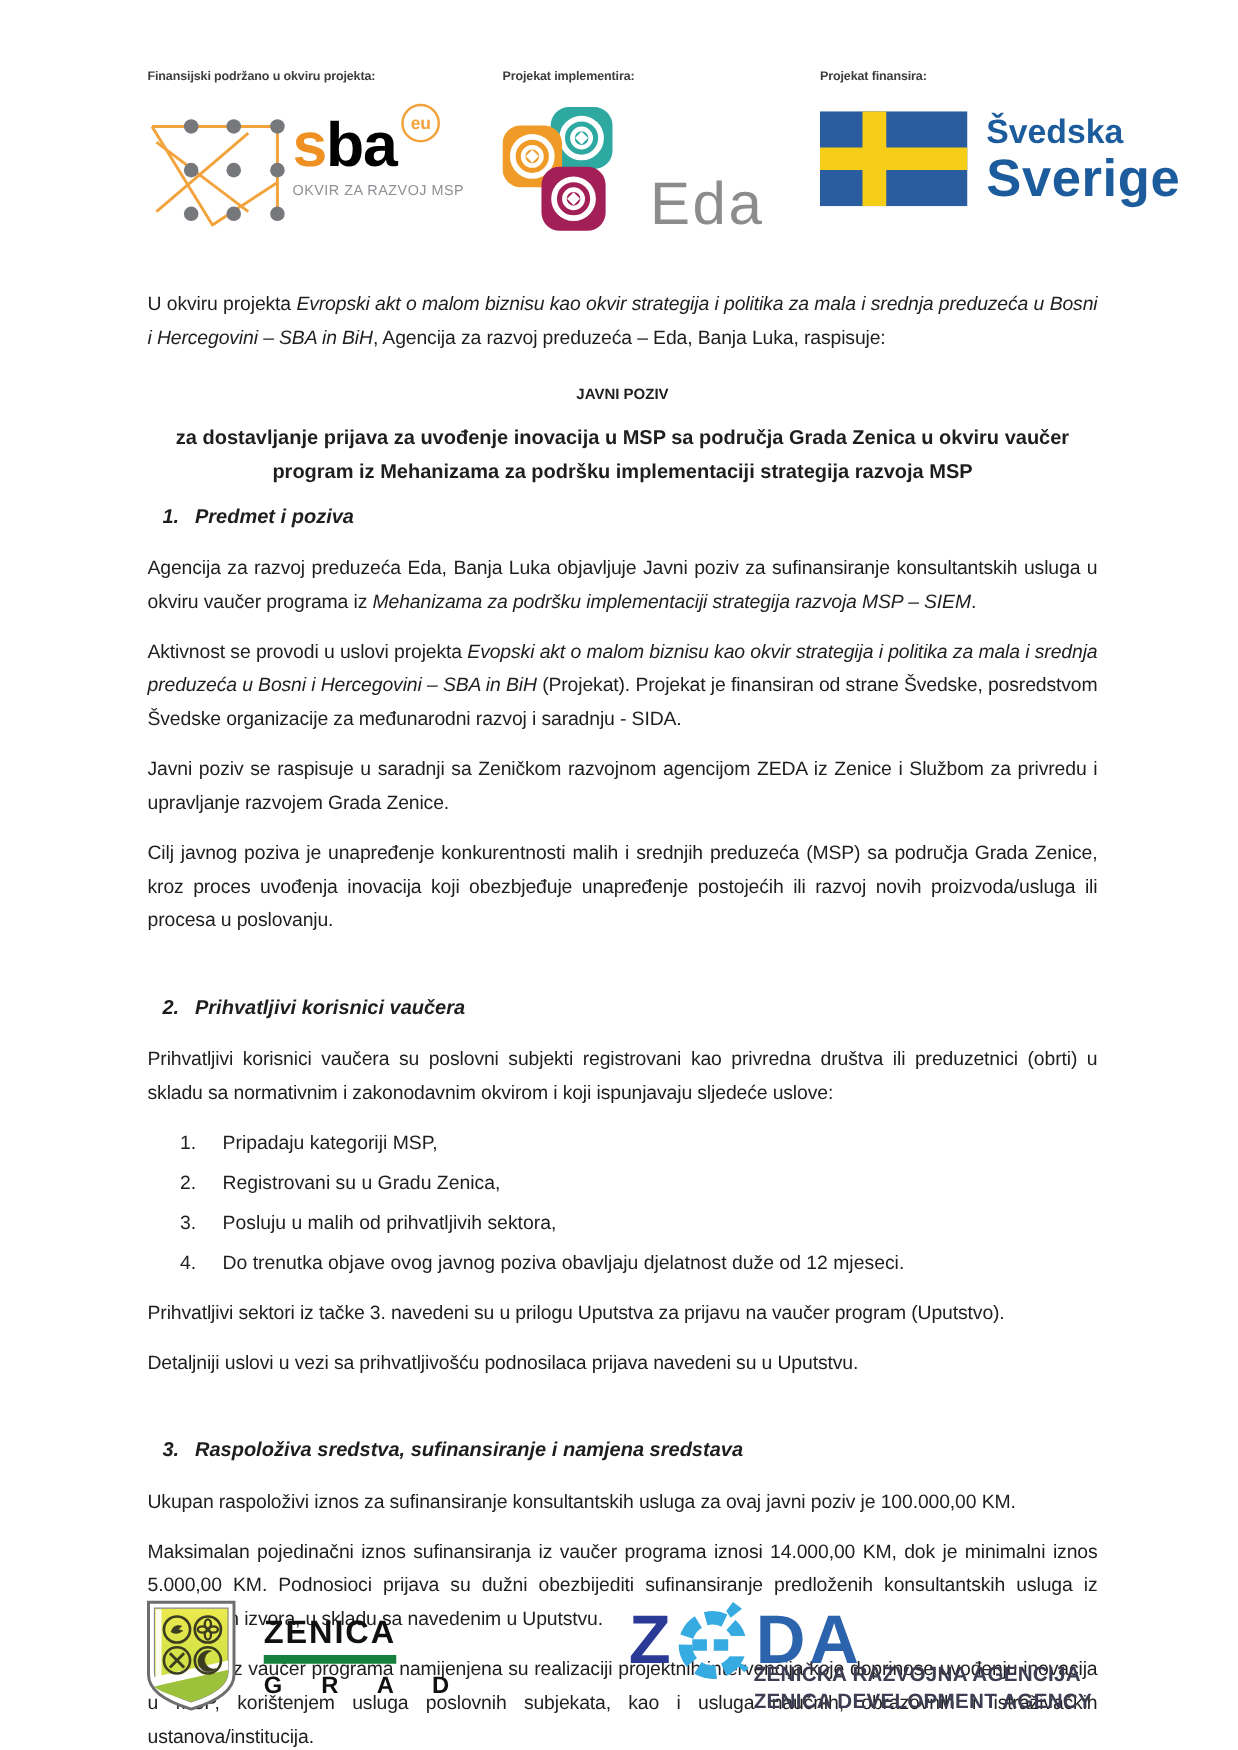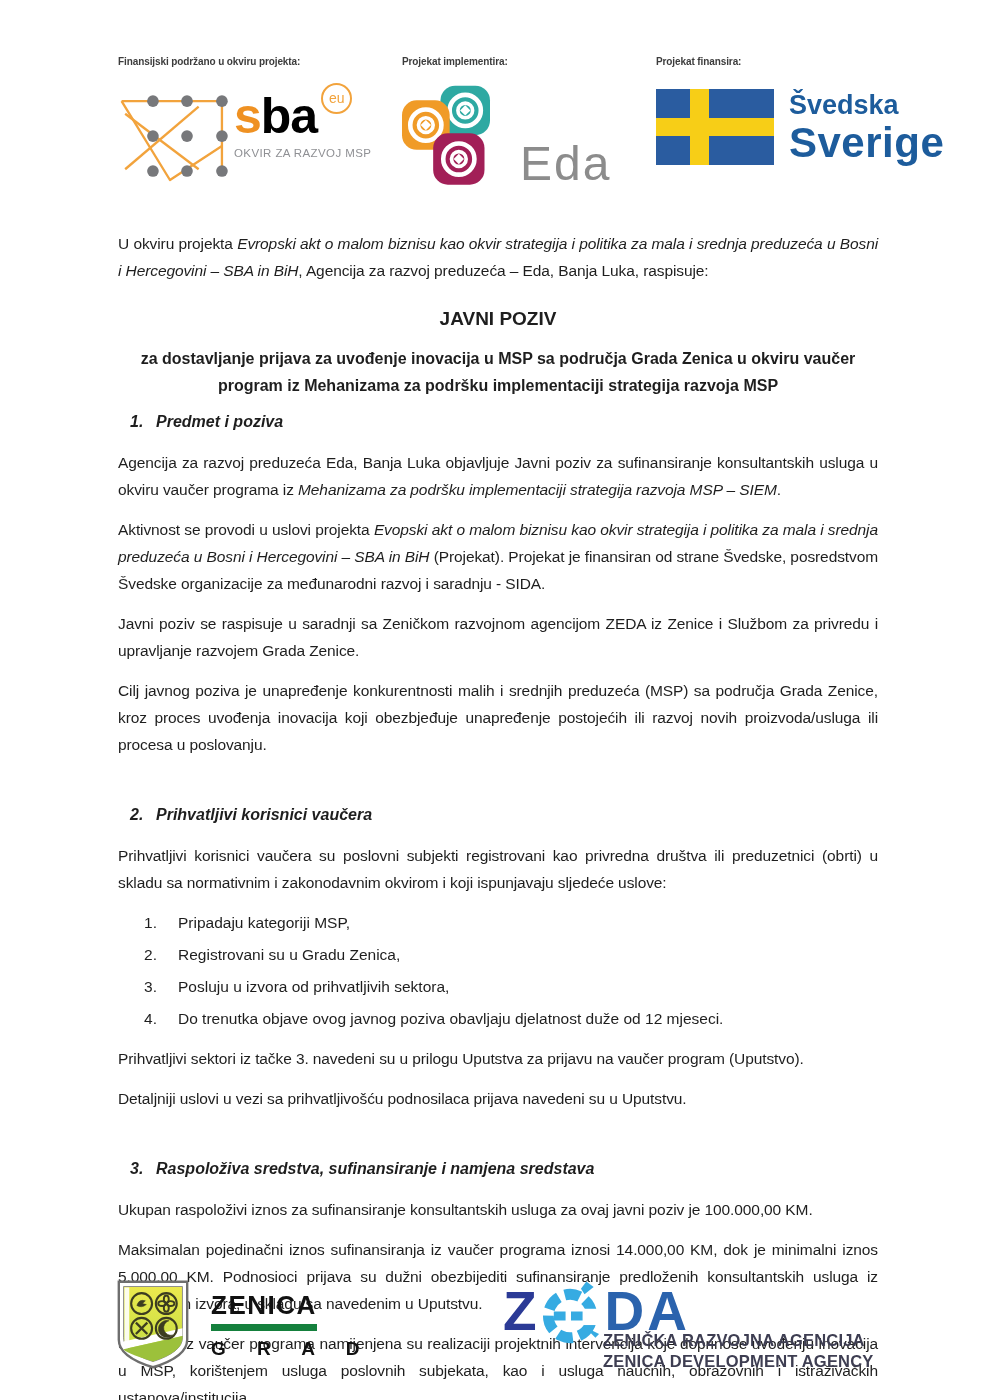--- a/index.html
+++ b/index.html
@@ -15,37 +15,37 @@
   .col-3{left:490px;margin-left:48px;}
   .logo-label{font-size:10px;font-weight:600;color:#3c3c3c;letter-spacing:-0.1px;margin-bottom:22px;}
   
   .sba-logo{display:flex;align-items:flex-start;}
   .sba-graphic{width:112px;height:96px;}
   .sba-textblock{margin-left:4px;margin-top:2px;}
   .sba-word{font-size:50px;font-weight:600;line-height:1;letter-spacing:-1px;position:relative;}
   .sba-s{color:#ef9122;}
   .sba-ba{color:#000000;}
   .sba-eu{display:inline-block;vertical-align:top;margin:-8px 0 0 4px;width:27px;height:27px;border:2px solid #f2a33c;
-    border-radius:50%;color:#f2a33c;font-size:14px;font-weight:400;line-height:27px;text-align:center;letter-spacing:0;}
+    border-radius:50%;color:#f2a33c;font-size:14px;font-weight:700;line-height:27px;text-align:center;letter-spacing:0;}
   .sba-tagline{font-size:11.5px;color:#8f9094;letter-spacing:0.4px;margin-top:6px;}
   
   .eda-logo{display:flex;align-items:flex-end;margin-top:-6px;}
   .eda-icon{width:110px;height:108px;}
   .eda-word{font-size:48px;color:#8c8c8c;letter-spacing:2px;margin-left:8px;margin-top:18px;}
   
   .sweden-logo{display:flex;align-items:flex-end;margin-top:8px;}
   .sweden-flag{width:118px;height:76px;display:block;}
   .sweden-names{margin-left:15px;margin-top:-4px;color:#1d5c9c;}
   .sweden-name-sm{font-size:27px;font-weight:700;line-height:30px;}
   .sweden-name-lg{font-size:42px;font-weight:700;line-height:45px;letter-spacing:0.5px;}
   
   .doc-main{position:absolute;left:118px;top:230px;width:760px;}
   .para{font-size:15.5px;line-height:27px;text-align:justify;margin:0 0 13px 0;letter-spacing:-0.1px;}
   .it{font-style:italic;}
-  .doc-title{font-size:19px;font-weight:700;text-align:center;margin:24px 0 15px 0;}
+  .doc-title{font-size:12px;font-weight:700;text-align:center;margin:24px 0 15px 0;}
   .doc-subtitle{font-size:16px;font-weight:700;text-align:center;line-height:27px;margin:0 0 12px 0;}
   .sec{margin:0;}
   .sec-heading{display:flex;font-size:16px;font-weight:700;font-style:italic;margin:14px 0 18px 12px;}
   .sec-2 .sec-heading,.sec-3 .sec-heading{margin-top:48px;}
   .sec-num{width:26px;flex:0 0 26px;}
   .cond-list{list-style:none;margin:2px 0 13px 0;padding:0;counter-reset:cond;}
   .cond-list li{position:relative;padding-left:60px;font-size:15.5px;line-height:27px;margin-bottom:5px;counter-increment:cond;}
   .cond-list li::before{content:counter(cond) ".";position:absolute;left:26px;}
   
   .zenica-logo{position:absolute;left:115px;top:1277px;display:flex;align-items:flex-start;}
@@ -163,21 +163,21 @@
 
     <section class="sec sec-2">
       <h2 class="sec-heading">
         <span class="sec-num">2.</span>
         <span class="sec-title">Prihvatljivi korisnici vaučera</span>
       </h2>
       <p class="para"><span>Prihvatljivi korisnici vaučera su poslovni subjekti registrovani kao privredna društva ili preduzetnici (obrti) u skladu sa normativnim i zakonodavnim okvirom i koji ispunjavaju sljedeće uslove:</span></p>
       <ol class="cond-list">
         <li>Pripadaju kategoriji MSP,</li>
         <li>Registrovani su u Gradu Zenica,</li>
-        <li>Posluju u izvora od prihvatljivih sektora,</li>
+        <li>Posluju u malih od prihvatljivih sektora,</li>
         <li>Do trenutka objave ovog javnog poziva obavljaju djelatnost duže od 12 mjeseci.</li>
       </ol>
       <p class="para"><span>Prihvatljivi sektori iz tačke 3. navedeni su u prilogu Uputstva za prijavu na vaučer program (Uputstvo).</span></p>
       <p class="para"><span>Detaljniji uslovi u vezi sa prihvatljivošću podnosilaca prijava navedeni su u Uputstvu.</span></p>
     </section>
 
     <section class="sec sec-3">
       <h2 class="sec-heading">
         <span class="sec-num">3.</span>
         <span class="sec-title">Raspoloživa sredstva, sufinansiranje i namjena sredstava</span>

